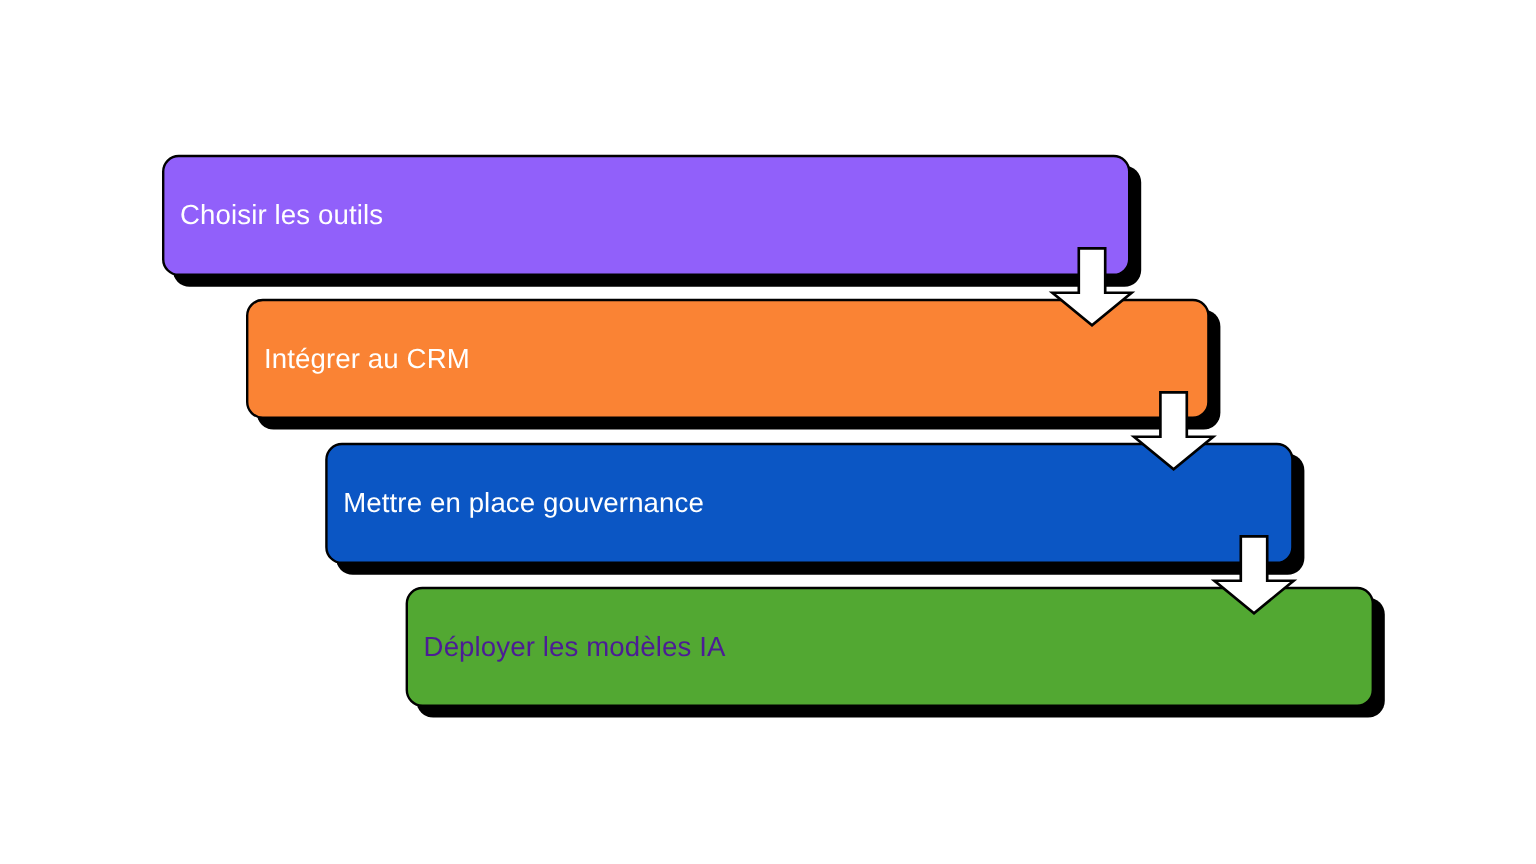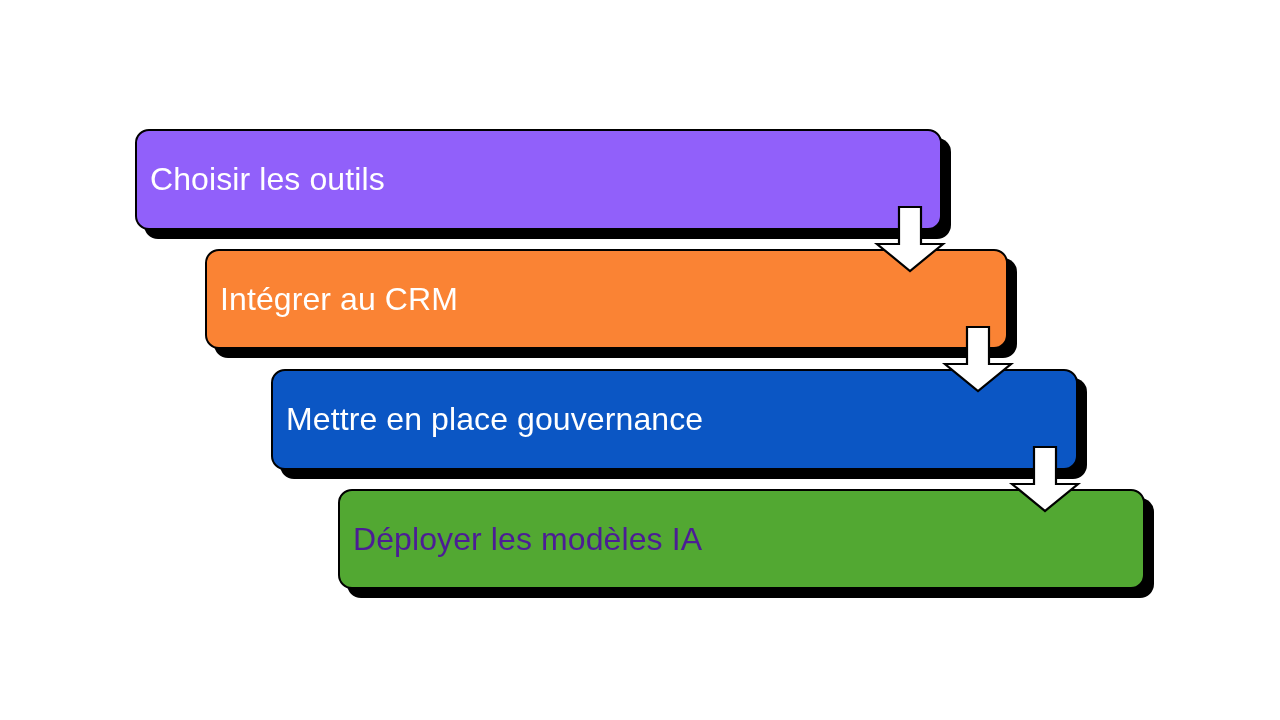--- a/index.html
+++ b/index.html
@@ -39,21 +39,21 @@
     height: 100%;
     box-sizing: border-box;
     border: 2px solid #000000;
     border-radius: 14px;
     z-index: 2;
     display: flex;
     align-items: center;
   }
   .step-label {
     color: #ffffff;
-    font-size: 32px;
+    font-size: 23px;
     font-weight: 400;
     letter-spacing: 0.1px;
     padding-left: 13px;
     font-family: "Liberation Sans", sans-serif;
     white-space: nowrap;
   }
   .arrow {
     position: absolute;
     z-index: 5;
   }

